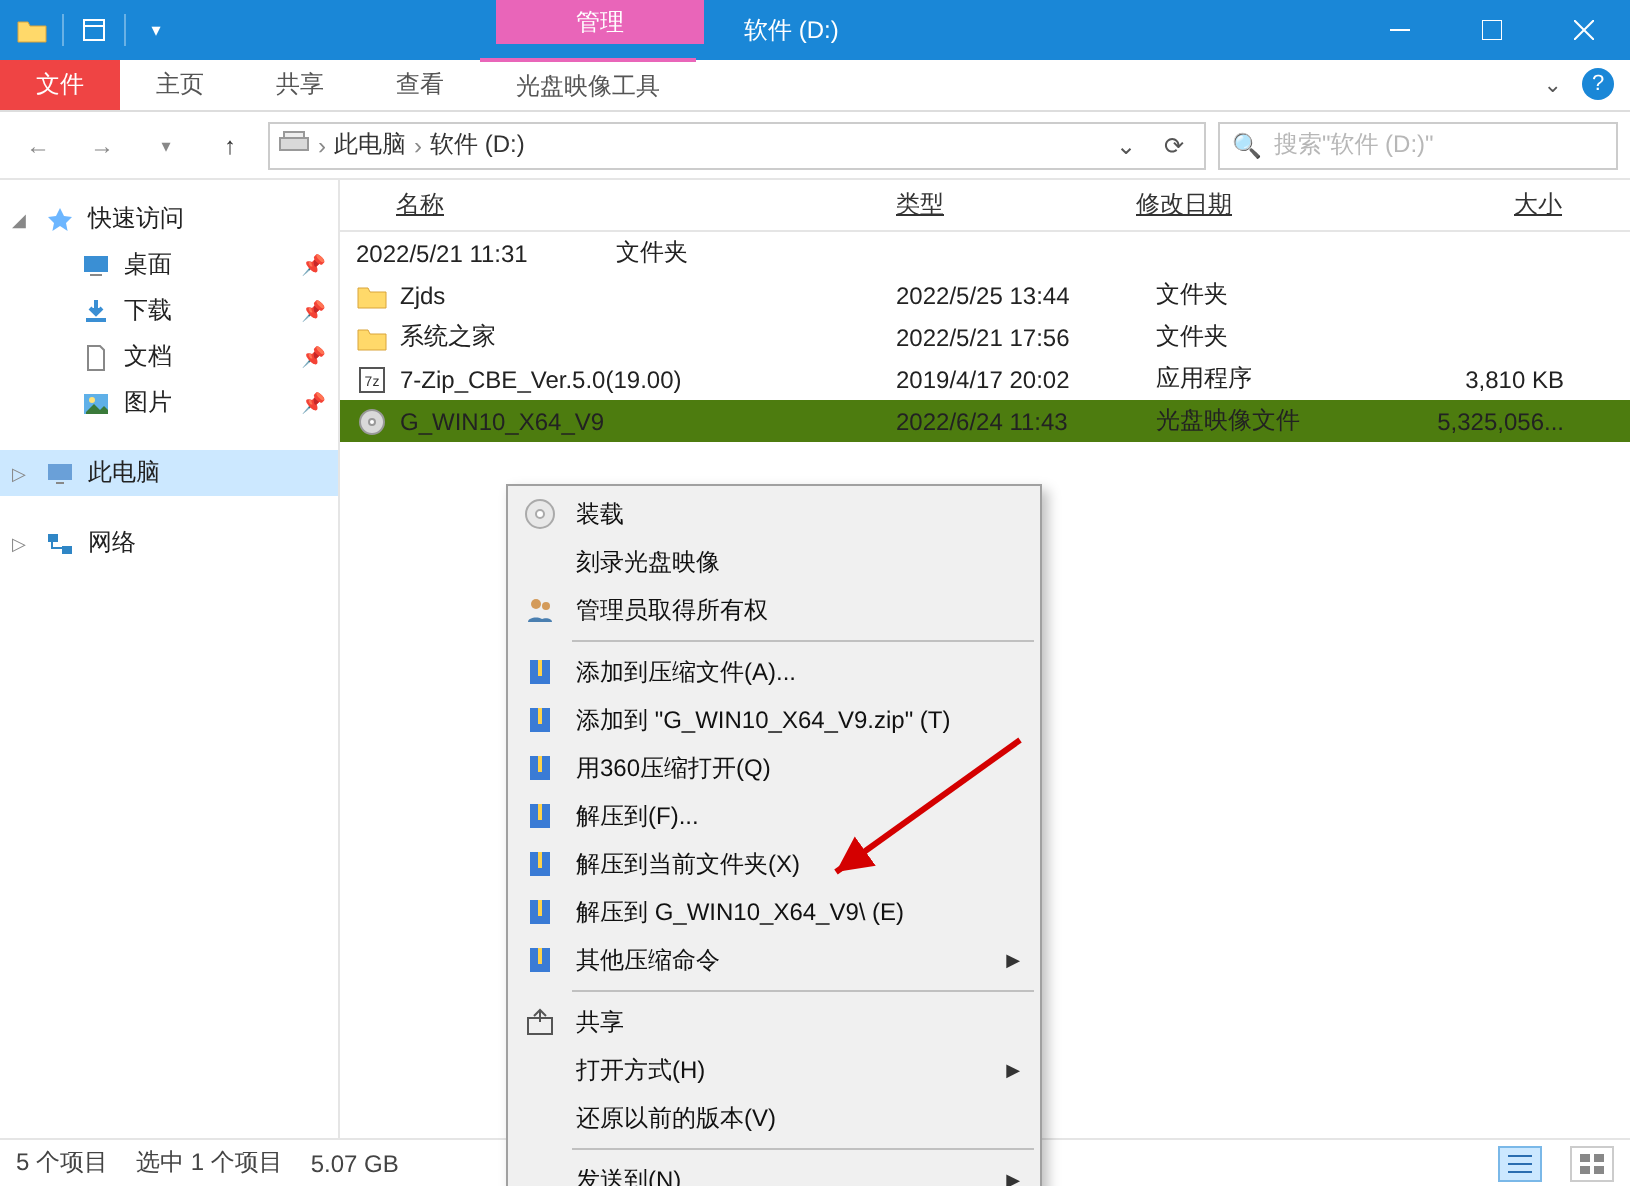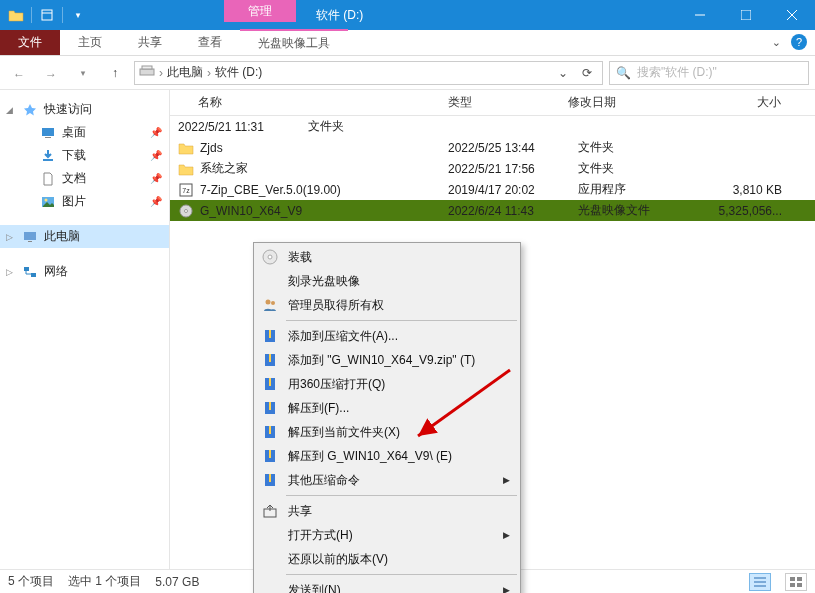--- a/index.html
+++ b/index.html
@@ -4,29 +4,29 @@
 <style>
 * { margin: 0; padding: 0; box-sizing: border-box; font-family: "Microsoft YaHei", "Segoe UI", sans-serif; }
 body { width: 815px; height: 593px; background: #fff; overflow: hidden; position: relative; font-size: 12px; }
 
 
 .title-bar { height: 30px; background: #1a87d7; display: flex; align-items: center; color: #fff; }
 .title-bar .qat { display: flex; align-items: center; gap: 2px; padding: 0 6px; }
 .title-bar .qat-icon { width: 20px; height: 20px; display: flex; align-items: center; justify-content: center; }
 .title-bar .qat-sep { width: 1px; height: 16px; background: rgba(255,255,255,.35); margin: 0 3px; }
 .title-bar .tabs-area { display: flex; height: 100%; margin-left: 130px; }
-.title-bar .ctx-tab { background: #e965b9; color: #fff; padding: 0 24px; display: flex; align-items: center; height: 22px; align-self: flex-start; font-size: 12px; }
+.title-bar .ctx-tab { background: #e965b9; color: #fff; padding: 0 40px; display: flex; align-items: center; height: 22px; align-self: flex-start; font-size: 12px; margin-left: 24px; }
 .title-bar .title { flex: 1; text-align: left; padding-left: 20px; font-size: 12px; }
 .title-bar .win-controls { display: flex; height: 100%; }
 .title-bar .win-btn { width: 46px; display: flex; align-items: center; justify-content: center; color: #fff; }
 .title-bar .win-btn svg { width: 10px; height: 10px; }
 
 
 .ribbon-tabs { height: 26px; background: #fff; display: flex; align-items: stretch; border-bottom: 1px solid #ddd; position: relative; }
-.ribbon-tabs .file-tab { background: #7f1d1d; color: #fff; padding: 0 18px; display: flex; align-items: center; font-size: 12px; }
+.ribbon-tabs .file-tab { background: #ef4444; color: #fff; padding: 0 18px; display: flex; align-items: center; font-size: 12px; }
 .ribbon-tabs .rtab { padding: 0 18px; display: flex; align-items: center; color: #555; font-size: 12px; }
 .ribbon-tabs .rtab.ctx { border-top: 2px solid #e965b9; margin-top: -1px; }
 .ribbon-tabs .help { position: absolute; right: 8px; top: 4px; display:flex; gap:10px; color:#1a87d7; align-items:center; }
 .ribbon-tabs .chev { font-size: 11px; color:#555;}
 
 
 .addr-row { height: 34px; display: flex; align-items: center; padding: 4px 6px; gap: 6px; border-bottom: 1px solid #e5e5e5; }
 .nav-btn { width: 26px; height: 26px; display: flex; align-items: center; justify-content: center; color: #888; }
 .nav-btn.enabled { color: #333; }
 .addr-box { flex: 1; border: 1px solid #ccc; height: 24px; display: flex; align-items: center; padding: 0 4px; gap: 2px; }
@@ -42,21 +42,21 @@
 .nav-group { margin-bottom: 12px; }
 .nav-item { display: flex; align-items: center; gap: 6px; padding: 3px 6px 3px 18px; font-size: 12px; color: #222; }
 .nav-item.head { padding-left: 6px; }
 .nav-item.sub { padding-left: 40px; }
 .nav-item.sel { background: #cce8ff; }
 .nav-item .caret { width: 10px; color: #888; font-size: 9px; }
 .nav-item .ico { width: 16px; height: 16px; display: inline-flex; align-items: center; justify-content: center; }
 
 
 .content { flex: 1; display: flex; flex-direction: column; }
-.col-headers { height: 26px; border-bottom: 1px solid #e5e5e5; display: flex; align-items: center; font-size: 12px; color: #333; }
+.col-headers { height: 26px; border-bottom: 1px solid #e5e5e5; display: flex; align-items: center; font-size: 12px; color: #333; text-decoration: underline; }
 .col-headers .col { padding: 0 8px; border-right: 1px solid transparent; }
 .c-name { width: 270px; }
 .c-date { width: 130px; }
 .c-type { width: 120px; }
 .c-size { width: 100px; text-align: right; }
 .file-rows { flex: 1; }
 .row { display: flex; align-items: center; height: 21px; font-size: 12px; color: #222; }
 .row.sel { background: #4d7c0f; }
 .row .cell { padding: 0 8px; overflow: hidden; white-space: nowrap; text-overflow: ellipsis; }
 .row .c-name { display: flex; align-items: center; gap: 6px; }

